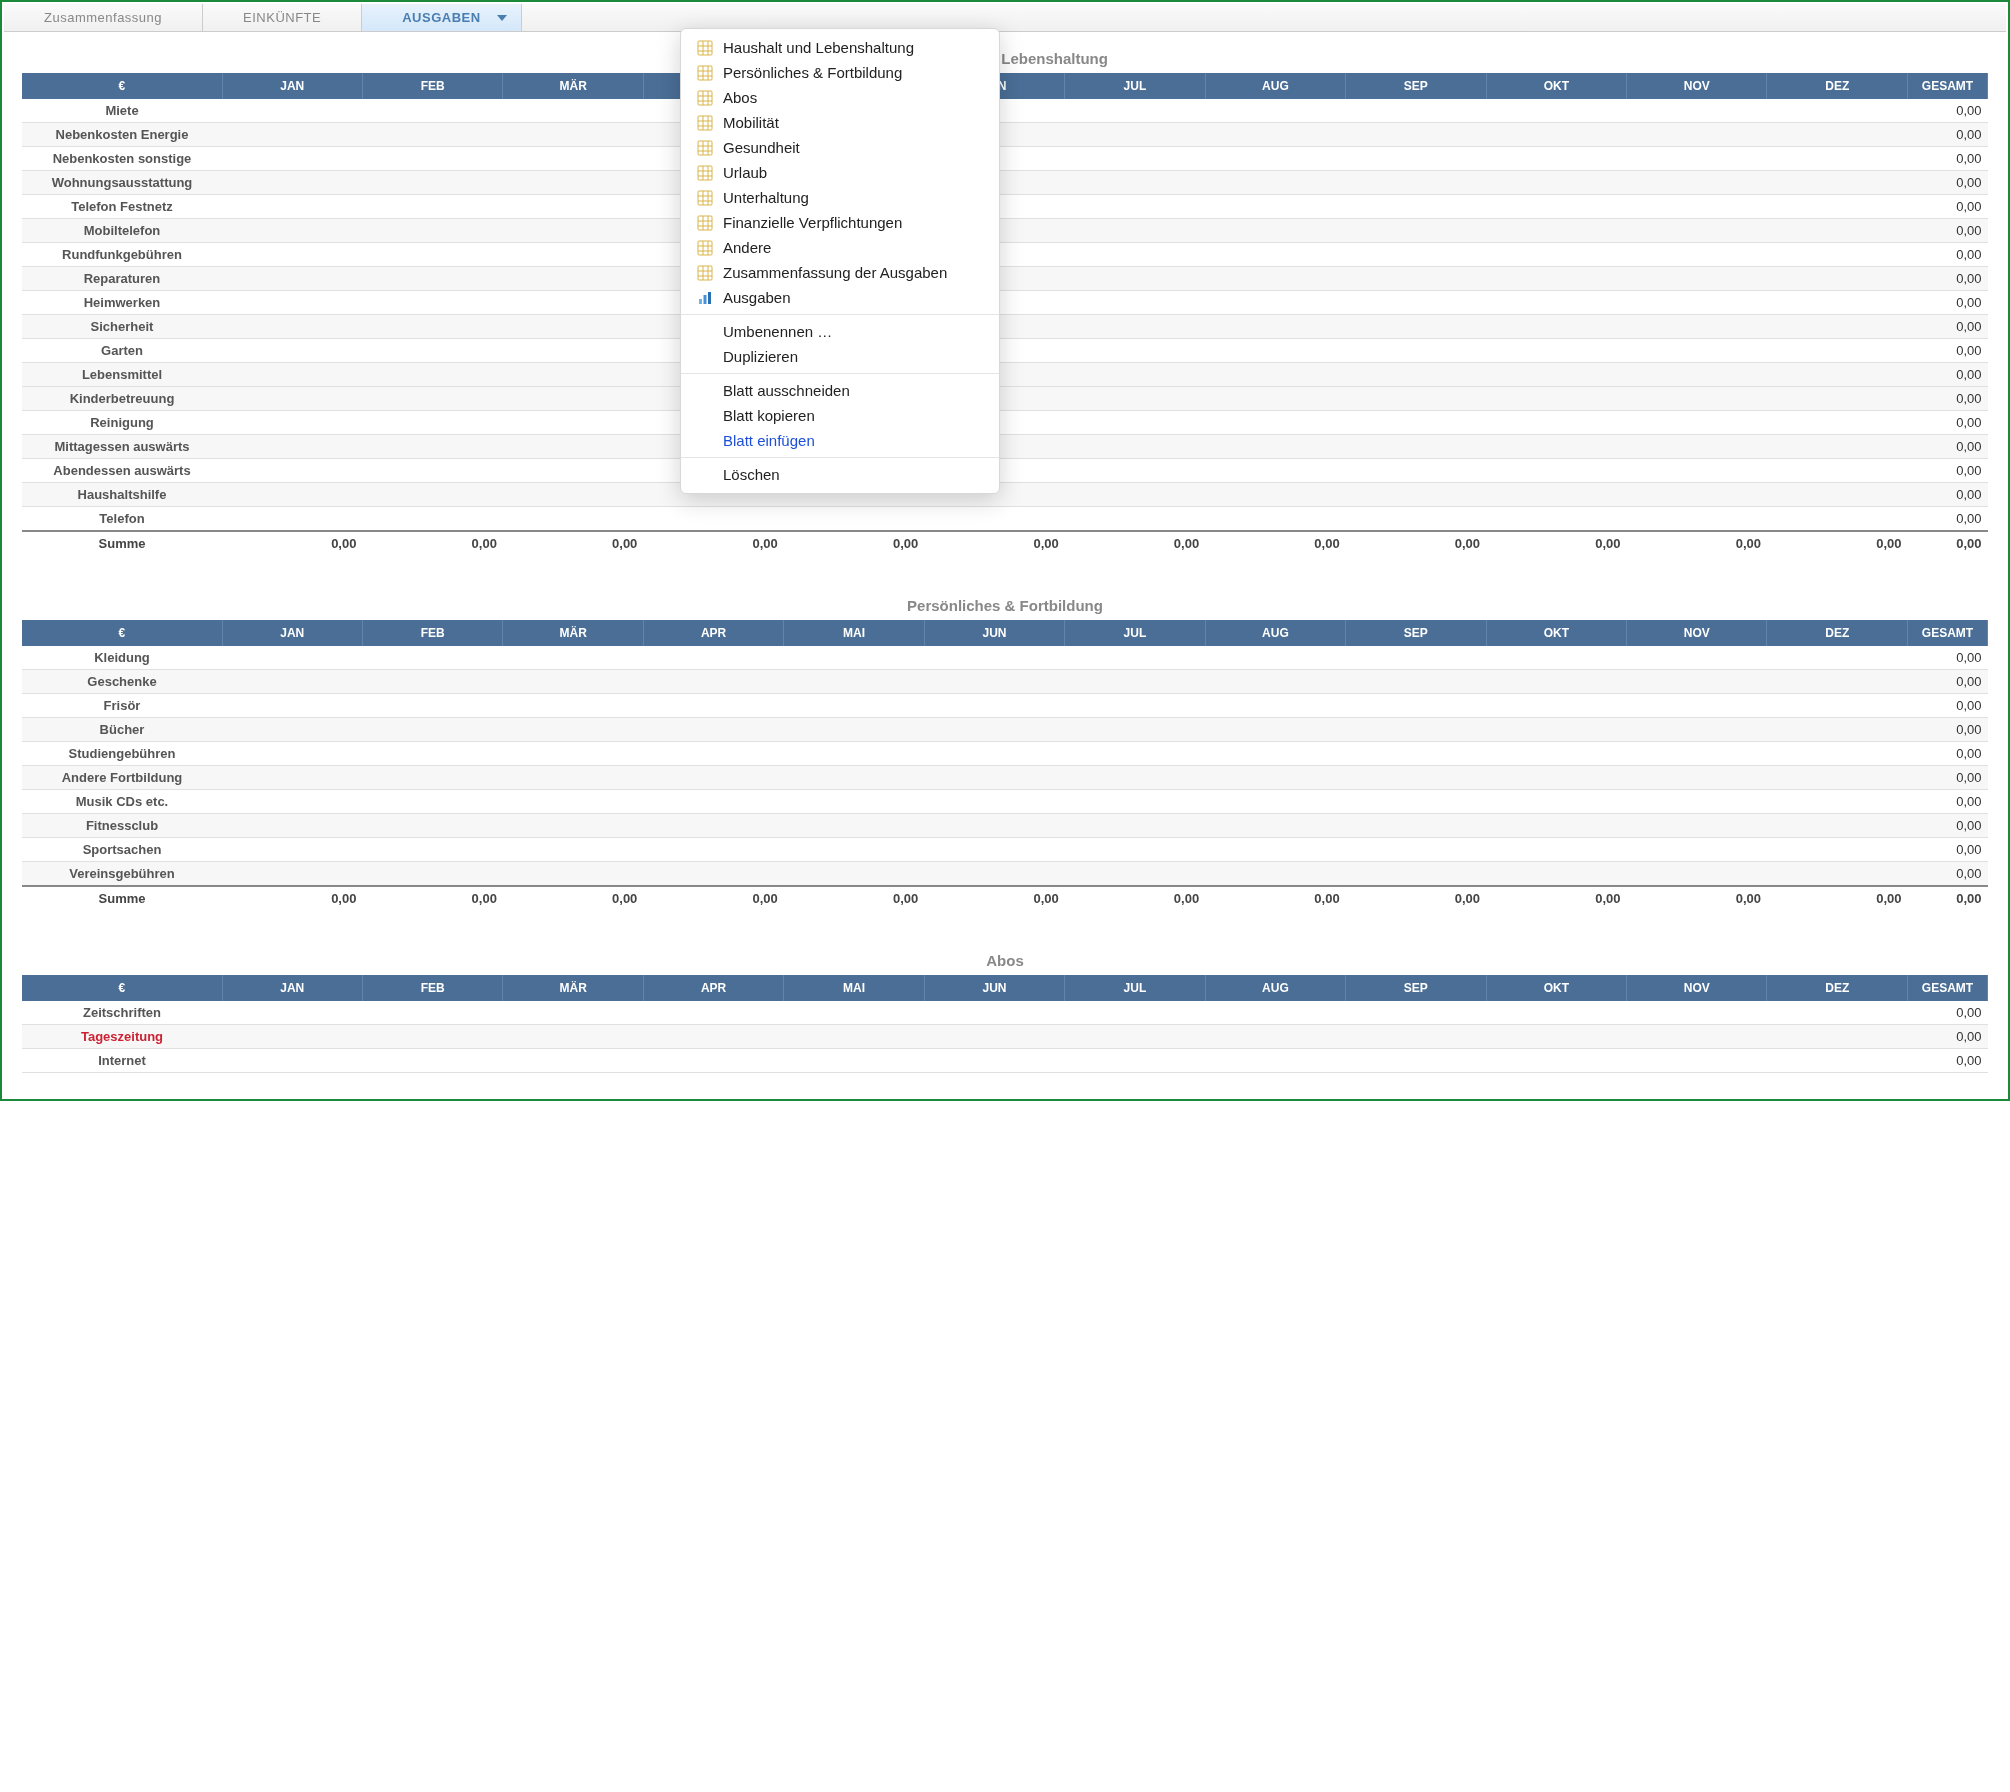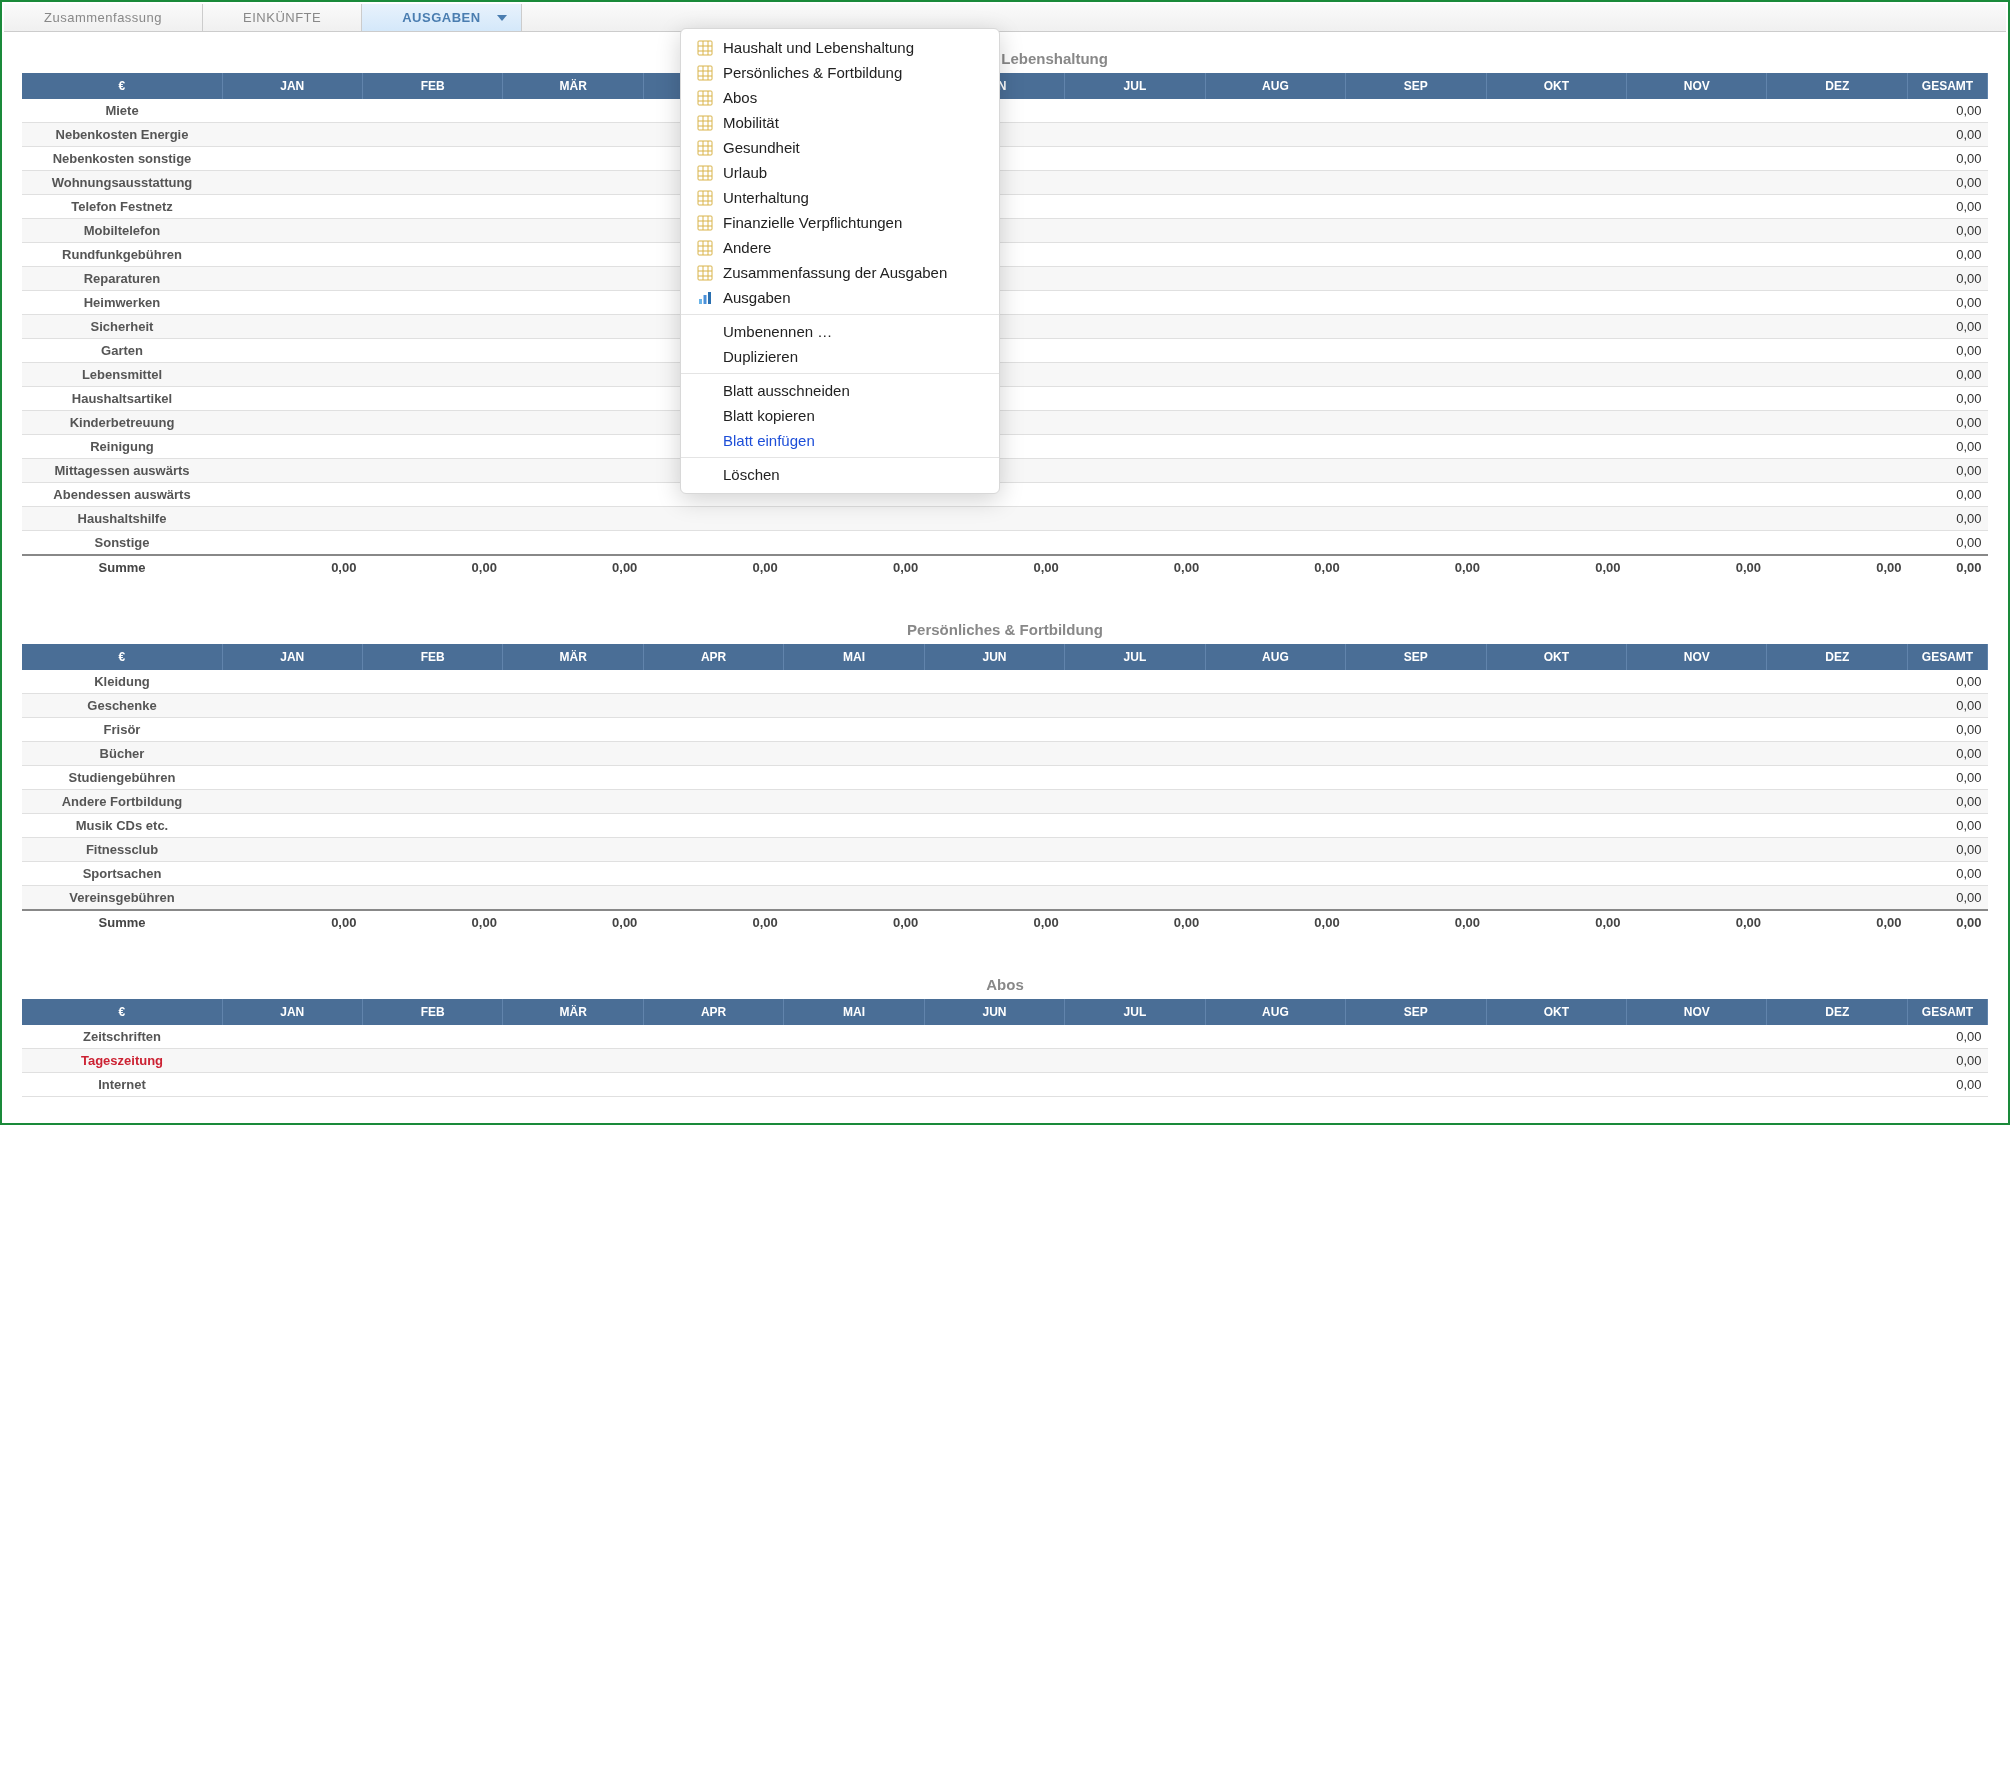--- a/index.html
+++ b/index.html
@@ -507,36 +507,20 @@
             <td class="num"></td>
             <td class="num"></td>
             <td class="num"></td>
             <td class="num"></td>
             <td class="num"></td>
             <td class="num"></td>
             <td class="num"></td>
             <td class="num"></td>
             <td class="num">0,00</td>
           </tr>
-          <tr>
-            <td class="label">Haushaltsartikel</td>
-            <td class="num"></td>
-            <td class="num"></td>
-            <td class="num"></td>
-            <td class="num"></td>
-            <td class="num"></td>
-            <td class="num"></td>
-            <td class="num"></td>
-            <td class="num"></td>
-            <td class="num"></td>
-            <td class="num"></td>
-            <td class="num"></td>
-            <td class="num"></td>
-            <td class="num">0,00</td>
-          </tr>
           <tr class="alt">
             <td class="label">Kinderbetreuung</td>
             <td class="num"></td>
             <td class="num"></td>
             <td class="num"></td>
             <td class="num"></td>
             <td class="num"></td>
             <td class="num"></td>
             <td class="num"></td>
             <td class="num"></td>
@@ -604,21 +588,21 @@
             <td class="num"></td>
             <td class="num"></td>
             <td class="num"></td>
             <td class="num"></td>
             <td class="num"></td>
             <td class="num"></td>
             <td class="num"></td>
             <td class="num">0,00</td>
           </tr>
           <tr>
-            <td class="label">Sonstige</td>
+            <td class="label">Telefon</td>
             <td class="num"></td>
             <td class="num"></td>
             <td class="num"></td>
             <td class="num"></td>
             <td class="num"></td>
             <td class="num"></td>
             <td class="num"></td>
             <td class="num"></td>
             <td class="num"></td>
             <td class="num"></td>

